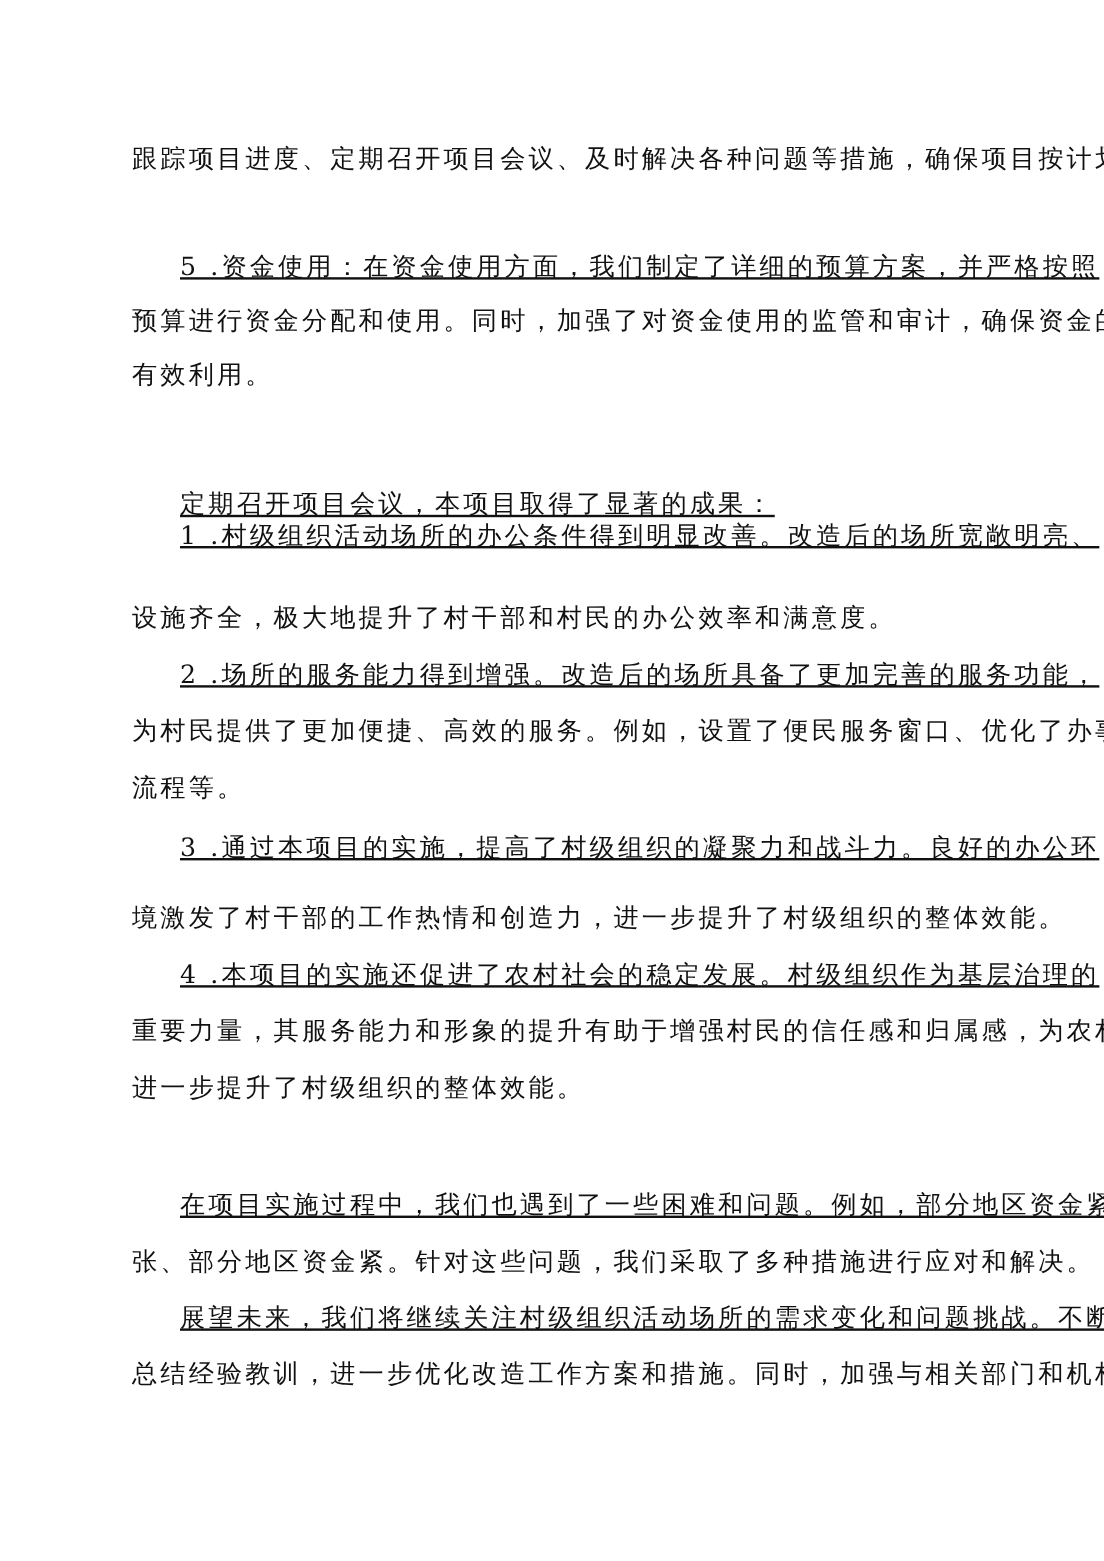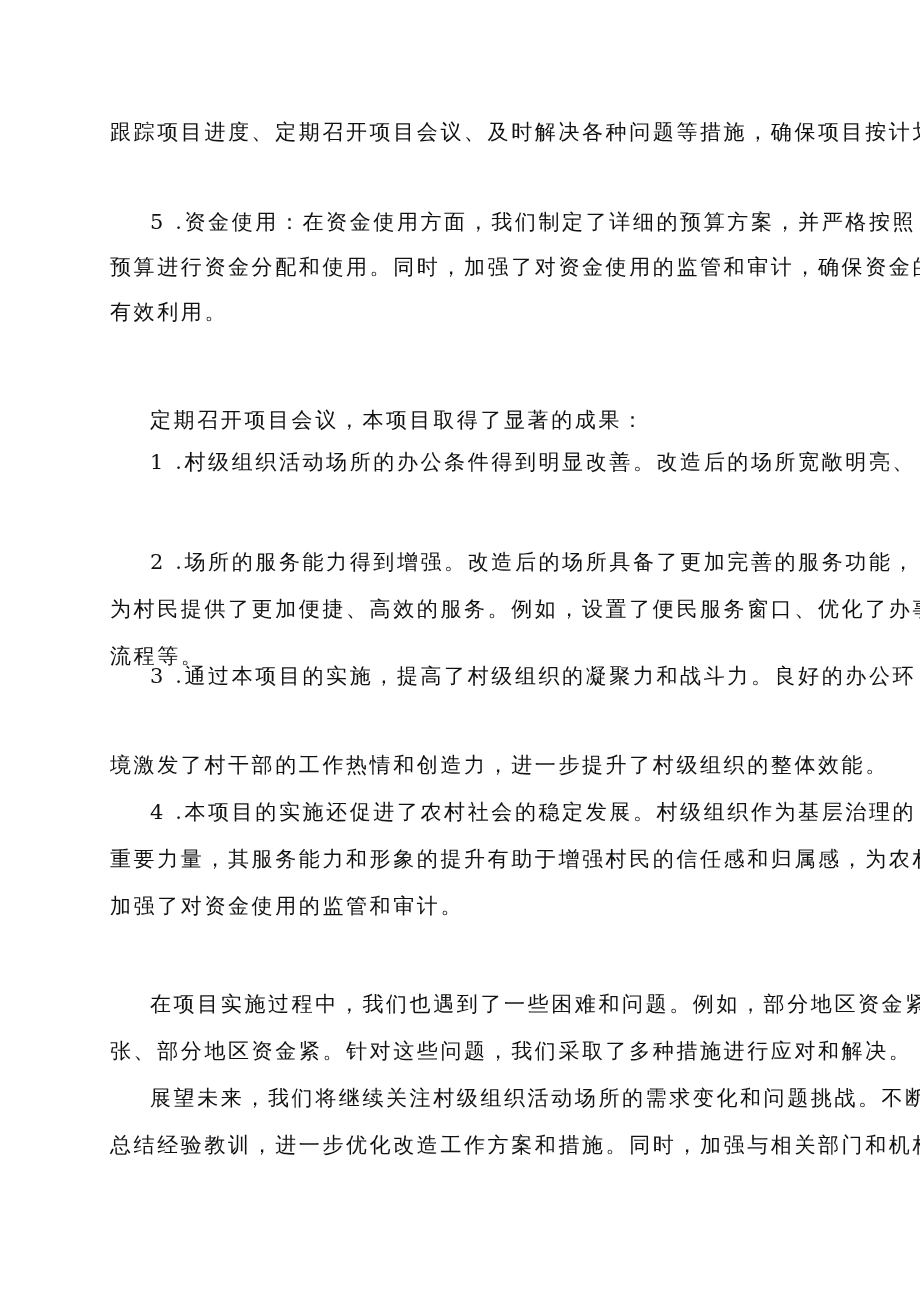--- a/index.html
+++ b/index.html
@@ -27,43 +27,44 @@
       position: absolute;
       left: 110px;
       width: 712px;
       height: 30px;
       font-size: 21px;
       line-height: 30px;
       white-space: nowrap;
       letter-spacing: 2.6px;
       color: #111111;
     }
-    .line.indent { left: 150px; width: 672px; }
+    .line.indent { left: 150px; width: 672px; text-decoration: underline; }
     .line.justify {
       text-align: justify;
       text-align-last: justify;
     }
   </style>
 </head>
 <body>
 
 <div class="page">
   <div class="line justify" style="top:117px">跟踪项目进度、定期召开项目会议、及时解决各种问题等措施，确保项目按计划</div>
   <div class="line indent justify" style="top:207px">5 .资金使用：在资金使用方面，我们制定了详细的预算方案，并严格按照</div>
   <div class="line justify" style="top:252px">预算进行资金分配和使用。同时，加强了对资金使用的监管和审计，确保资金的</div>
   <div class="line" style="top:297px">有效利用。</div>
 
   <div class="line indent" style="top:405px">定期召开项目会议，本项目取得了显著的成果：</div>
-  <div class="line indent justify" style="top:447px">1 .村级组织活动场所的办公条件得到明显改善。改造后的场所宽敞明亮、</div>
+  <div class="line indent justify" style="top:431px">1 .村级组织活动场所的办公条件得到明显改善。改造后的场所宽敞明亮、</div>
+  <div class="line" style="top:500px">设施齐全，极大地提升了村干部和村民的办公效率和满意度。</div>
   <div class="line indent justify" style="top:547px">2 .场所的服务能力得到增强。改造后的场所具备了更加完善的服务功能，</div>
   <div class="line justify" style="top:594px">为村民提供了更加便捷、高效的服务。例如，设置了便民服务窗口、优化了办事</div>
   <div class="line" style="top:641px">流程等。</div>
-  <div class="line indent justify" style="top:661px">3 .通过本项目的实施，提高了村级组织的凝聚力和战斗力。良好的办公环</div>
+  <div class="line indent justify" style="top:691px">3 .通过本项目的实施，提高了村级组织的凝聚力和战斗力。良好的办公环</div>
   <div class="line" style="top:750px">境激发了村干部的工作热情和创造力，进一步提升了村级组织的整体效能。</div>
   <div class="line indent justify" style="top:797px">4 .本项目的实施还促进了农村社会的稳定发展。村级组织作为基层治理的</div>
   <div class="line justify" style="top:844px">重要力量，其服务能力和形象的提升有助于增强村民的信任感和归属感，为农村</div>
-  <div class="line" style="top:891px">加强了对资金使用的监管和审计。</div>
+  <div class="line" style="top:891px">进一步提升了村级组织的整体效能。</div>
 
   <div class="line indent justify" style="top:989px">在项目实施过程中，我们也遇到了一些困难和问题。例如，部分地区资金紧</div>
   <div class="line" style="top:1036px">张、部分地区资金紧。针对这些问题，我们采取了多种措施进行应对和解决。</div>
   <div class="line indent justify" style="top:1083px">展望未来，我们将继续关注村级组织活动场所的需求变化和问题挑战。不断</div>
   <div class="line justify" style="top:1130px">总结经验教训，进一步优化改造工作方案和措施。同时，加强与相关部门和机构</div>
 </div>
 
 </body></html>

